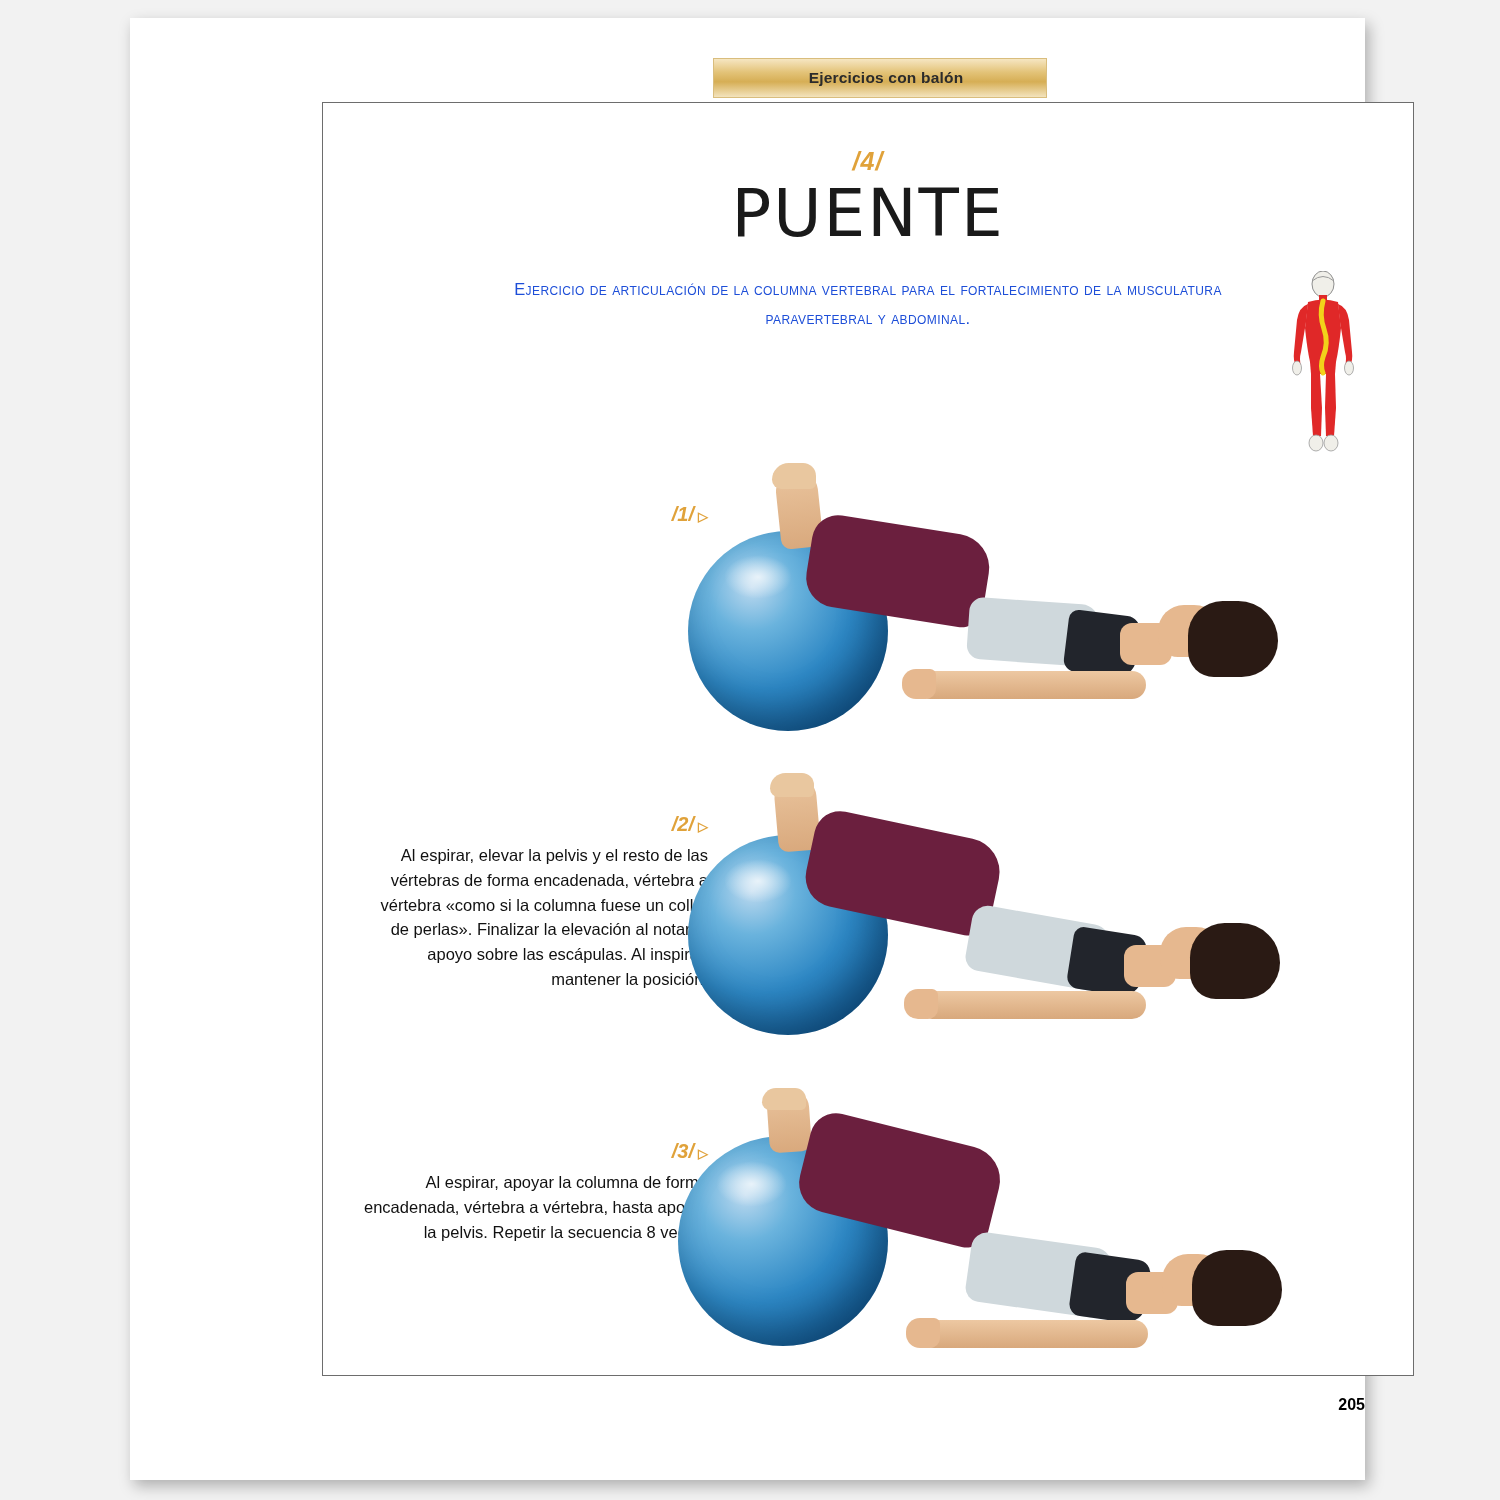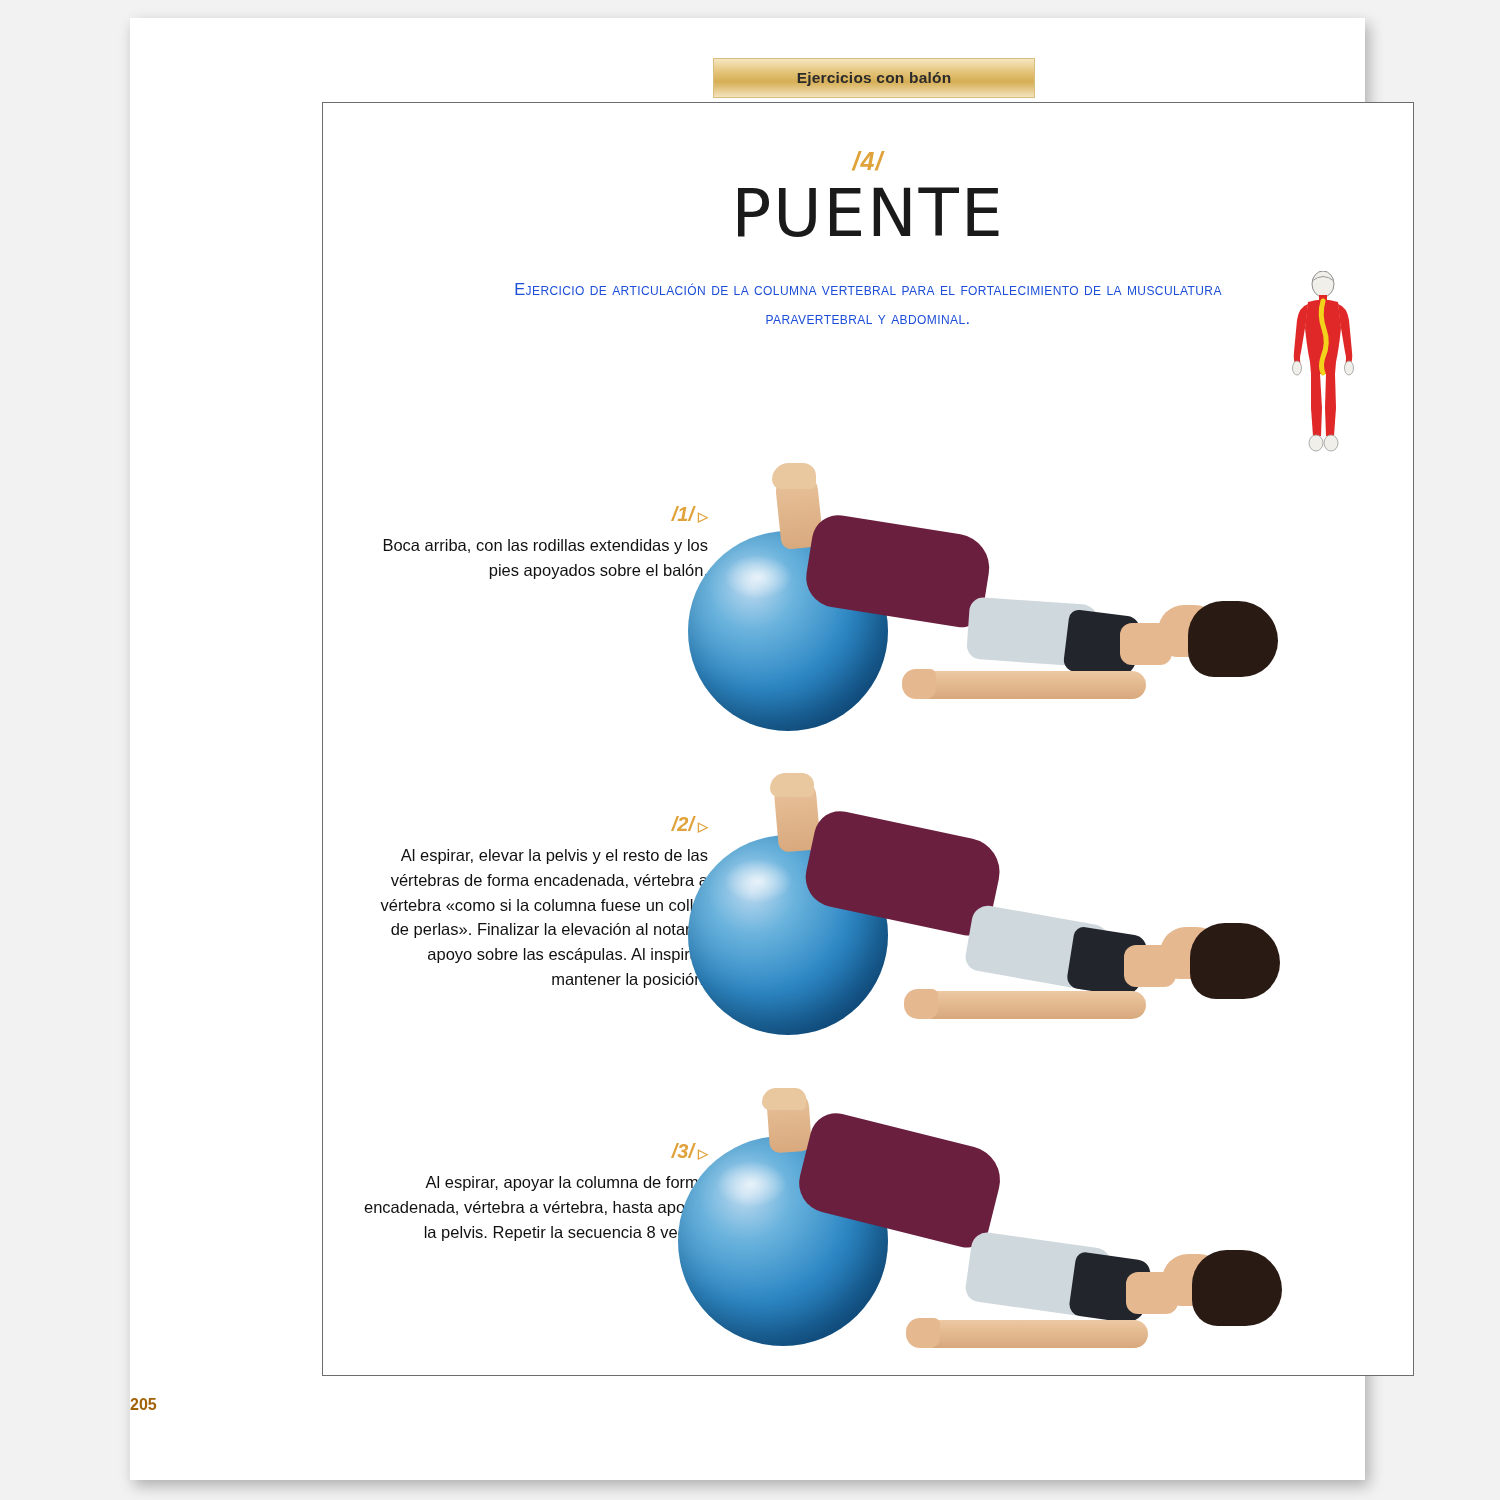--- a/index.html
+++ b/index.html
@@ -36,20 +36,21 @@
     left: 583px;
     top: 40px;
     width: 320px;
     height: 38px;
     background: linear-gradient(to bottom, #f6e6c2 0%, #e3c378 35%, #d6ae55 60%, #f3e3bd 100%);
     border: 1px solid #d9bd7d;
     display: flex;
     align-items: center;
     justify-content: center;
     z-index: 4;
+    padding-left: 12px;
   }
   .header-tab span {
     font-size: 15.5px;
     font-weight: bold;
     color: #2b2b2b;
     letter-spacing: 0.2px;
   }
 
   
   .frame {
@@ -198,24 +199,24 @@
     background: #22252c;
     border-radius: 8px;
   }
 
   
   .page-number {
     position: absolute;
     left: 0;
     top: 1378px;
     width: 1235px;
-    text-align: left;
+    text-align: right;
     font-size: 16px;
     font-weight: bold;
-    color: #a16207;
+    color: #000000;
   }
 </style>
 </head>
 <body>
 
 <div id="page">
 
   <div class="sheet">
 
     <div class="header-tab">
@@ -254,21 +255,20 @@
 
           <path d="M45 30 q-4 14 1 28 q5 14 -1 28 q-3 9 0 16" fill="none" stroke="#f2d21a" stroke-width="5" stroke-linecap="round"></path>
         </svg>
       </div>
 
       <div class="step step-1">
         <div class="step-text">
           <span class="step-num">
             <span>/1/</span><span class="tri">▷</span>
           </span>
-          <span>Boca arriba, con las rodillas extendidas y los pies apoyados sobre el balón.</span>
         </div>
 
         <div class="photo">
 
           <div class="ball" style="left:20px; top:68px; width:200px; height:200px;"></div>
 
           <div class="body-part skin" style="left:110px; top:10px; width:42px; height:75px; border-radius:18px 18px 10px 10px; transform:rotate(-6deg); background:linear-gradient(to bottom,#e9c39c,#d9a97d);"></div>
           <div class="body-part skin" style="left:104px; top:0px; width:44px; height:26px; border-radius:18px 14px 6px 10px; background:#e9c79f;"></div>
 
           <div class="body-part pants" style="left:140px; top:62px; width:180px; height:92px; border-radius:26px 34px 22px 30px; transform:rotate(9deg);"></div>

